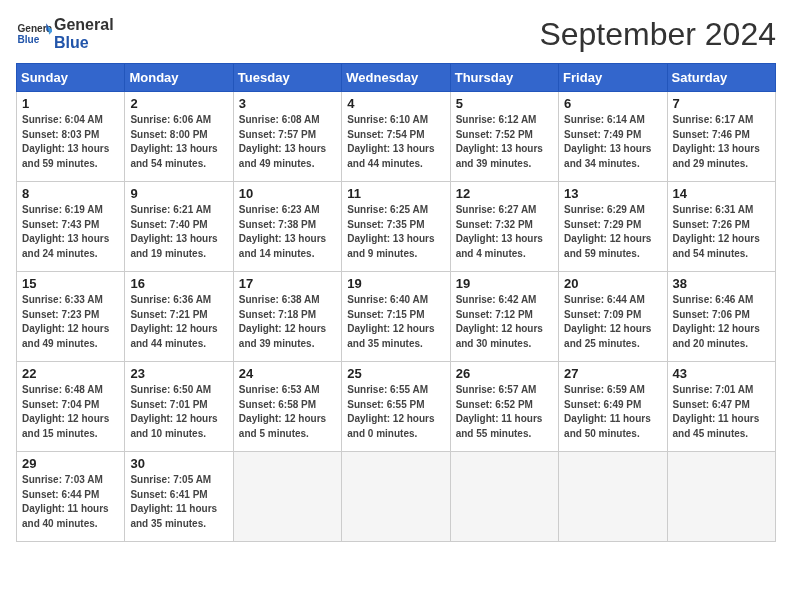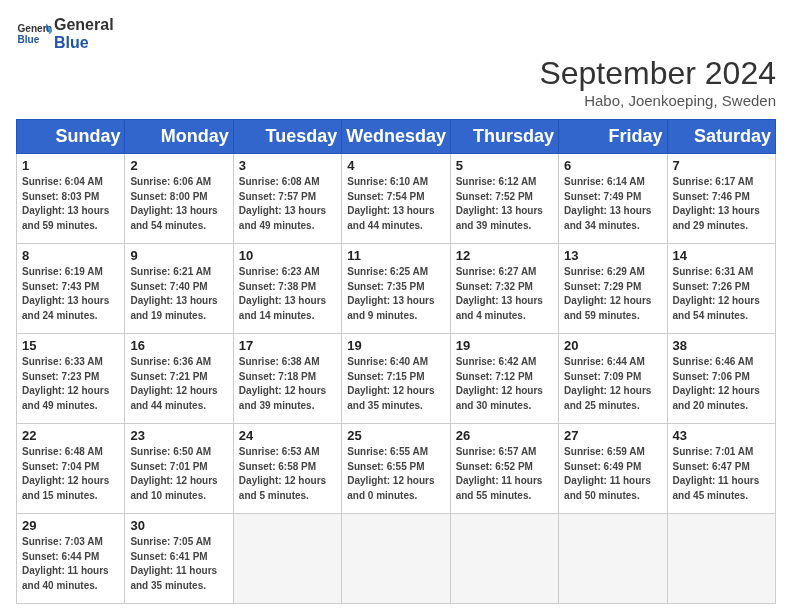--- a/index.html
+++ b/index.html
@@ -25,37 +25,36 @@
       width: 36px;
       height: 36px;
     }
     .title-block {
       text-align: right;
     }
     .month-title {
       font-size: 32px;
       color: #333;
       font-weight: normal;
-      margin-top: 39px;
     }
     .subtitle {
       font-size: 15px;
       color: #555;
     }
     table {
       width: 100%;
       border-collapse: collapse;
       table-layout: fixed;
     }
     th {
       background-color: #3366cc;
       color: #fff;
-      font-size: 18px;
+      font-size: 13px;
       padding: 6px 4px;
-      text-align: right;
+      text-align: left;
       border: 1px solid #2255bb;
     }
     td {
       border: 1px solid #ccc;
       vertical-align: top;
       padding: 4px 5px;
       font-size: 10.5px;
       color: #333;
       height: 90px;
     }
@@ -91,21 +90,20 @@
       <div style="font-size:16px;font-weight:bold;color:#333;line-height:1.1">
         <span style="color:#333">General</span>
       </div>
       <div>
         <span style="color:#2255aa;font-size:16px;font-weight:bold">Blue</span>
       </div>
     </div>
   </div>
   <div class="title-block">
     <div class="month-title">September 2024</div>
-    <div class="subtitle">Habo, Joenkoeping, Sweden</div>
   </div>
 </div>
 
 <table>
   <thead>
     <tr>
     <th>Sunday</th>
         <th>Monday</th>
         <th>Tuesday</th>
         <th>Wednesday</th>

